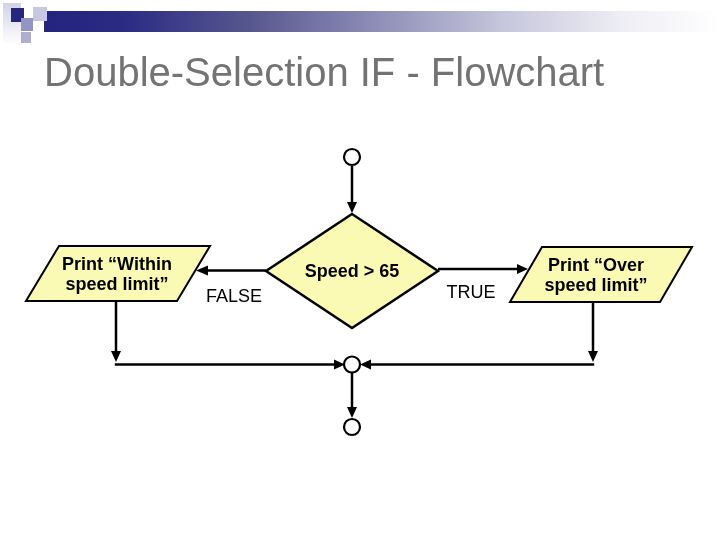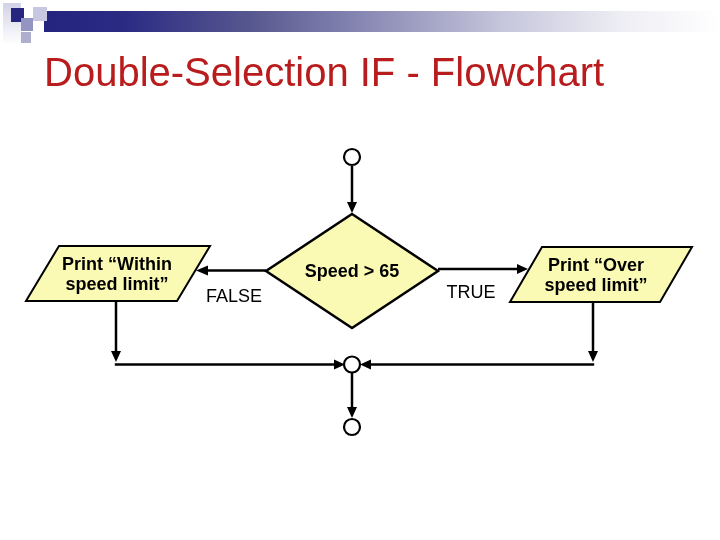--- a/index.html
+++ b/index.html
@@ -17,21 +17,21 @@
   }
   .sq { position:absolute; }
   .sq-lightcol  { left:3px;  top:3px;  width:18px; height:40px; background:linear-gradient(180deg,#D2D2E8 0%,#FDFDFE 100%); }
   .sq-navy      { left:11px; top:8px;  width:13px; height:14px; background:#26267E; }
   .sq-lightblue { left:33px; top:7px;  width:14px; height:14px; background:#C7C7E2; }
   .sq-slate     { left:21px; top:18px; width:12px; height:13px; background:#9494C2; }
   .sq-small     { left:21px; top:32px; width:10px; height:11px; background:#AEAECF; }
   
   .title {
     position:absolute; left:44px; top:52px;
-    font-size:40px; line-height:1; color:#b91c1c; white-space:nowrap;
+    font-size:40px; line-height:1; color:#737373; white-space:nowrap;
   }
   
   .fc { position:absolute; left:0; top:0; }
   .fc text { font-family:"Liberation Sans", sans-serif; fill:#000000; }
   .shape-label  { font-size:18px; font-weight:bold; text-anchor:middle; }
   .branch-label { font-size:18px; text-anchor:middle; }
   .shape   { stroke:#000000; stroke-width:2; }
   .diamond { stroke-width:2.5; }
   .conn    { stroke:#000000; stroke-width:2.5; fill:none; }
   .arrow   { fill:#000000; stroke:none; }

